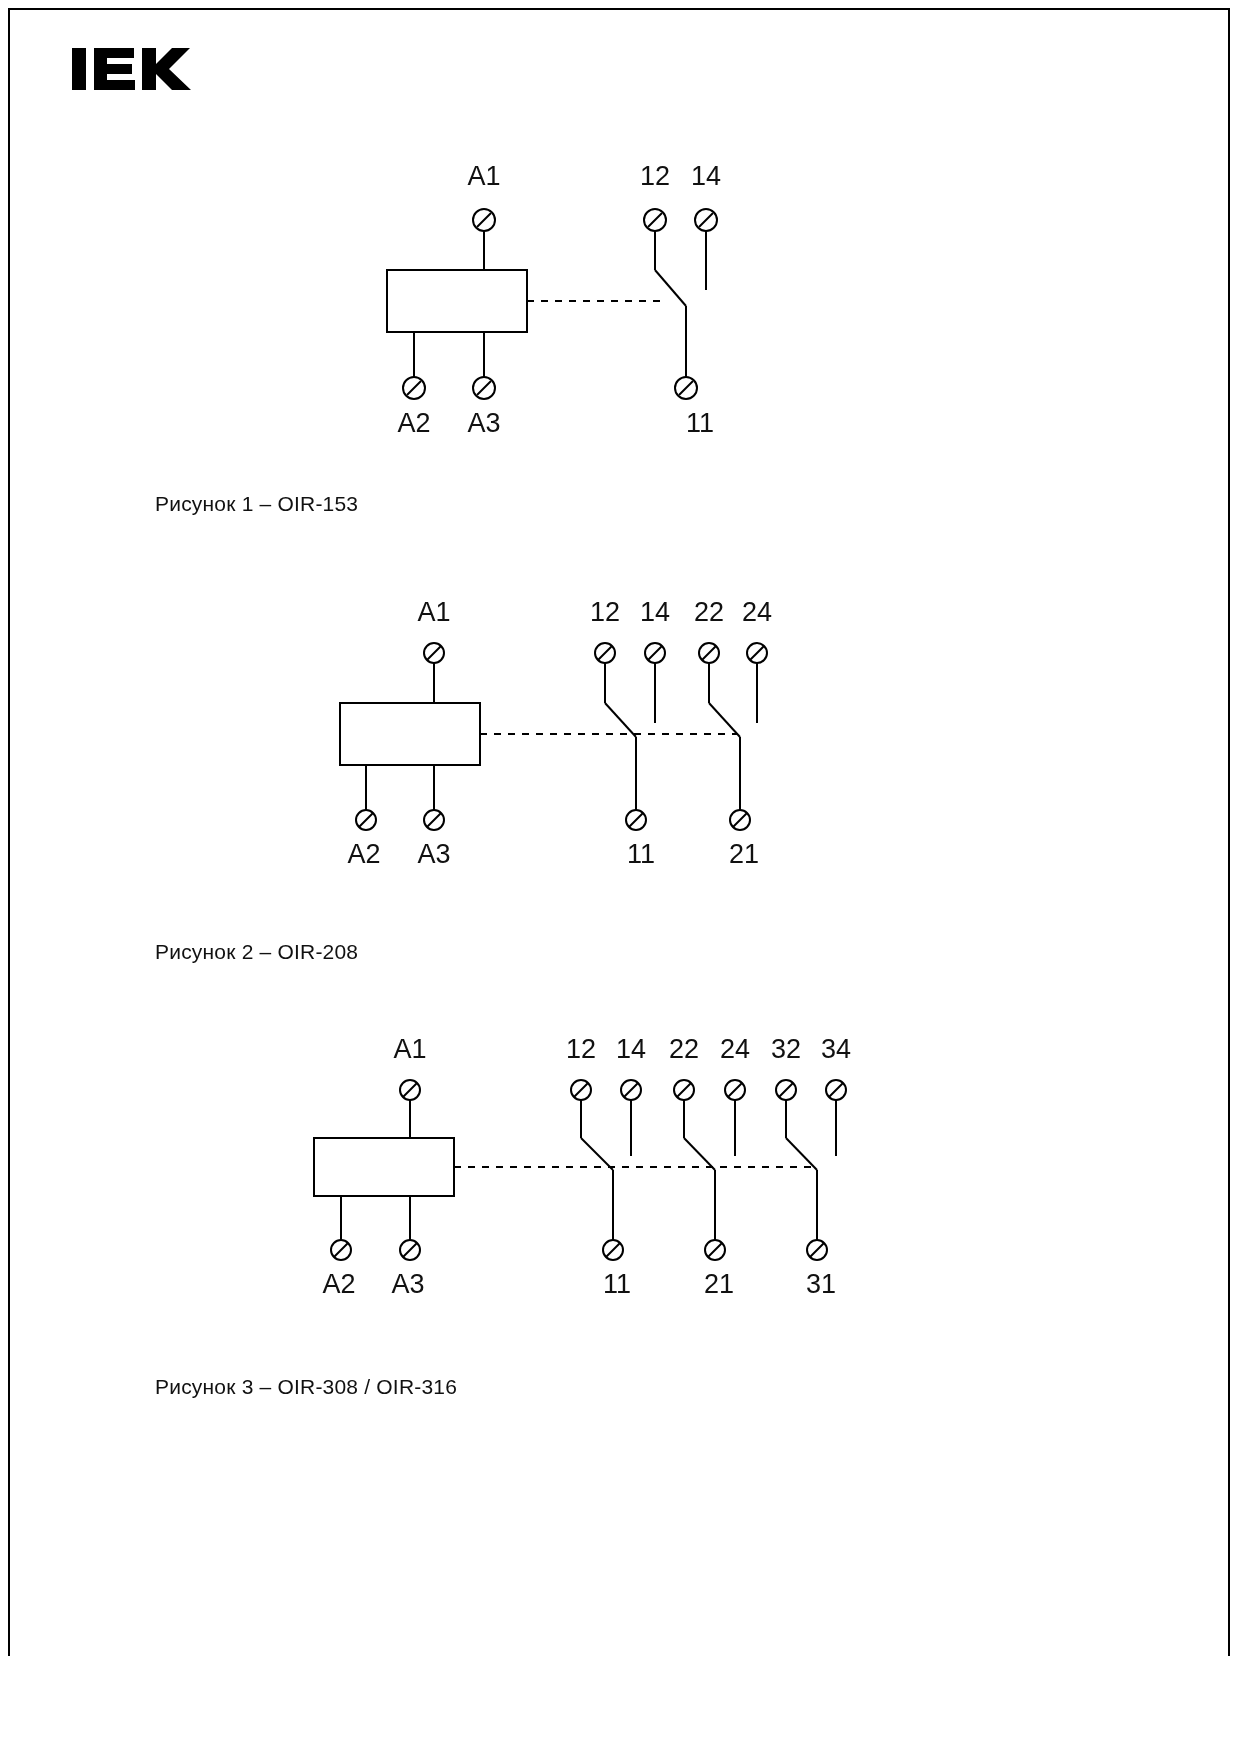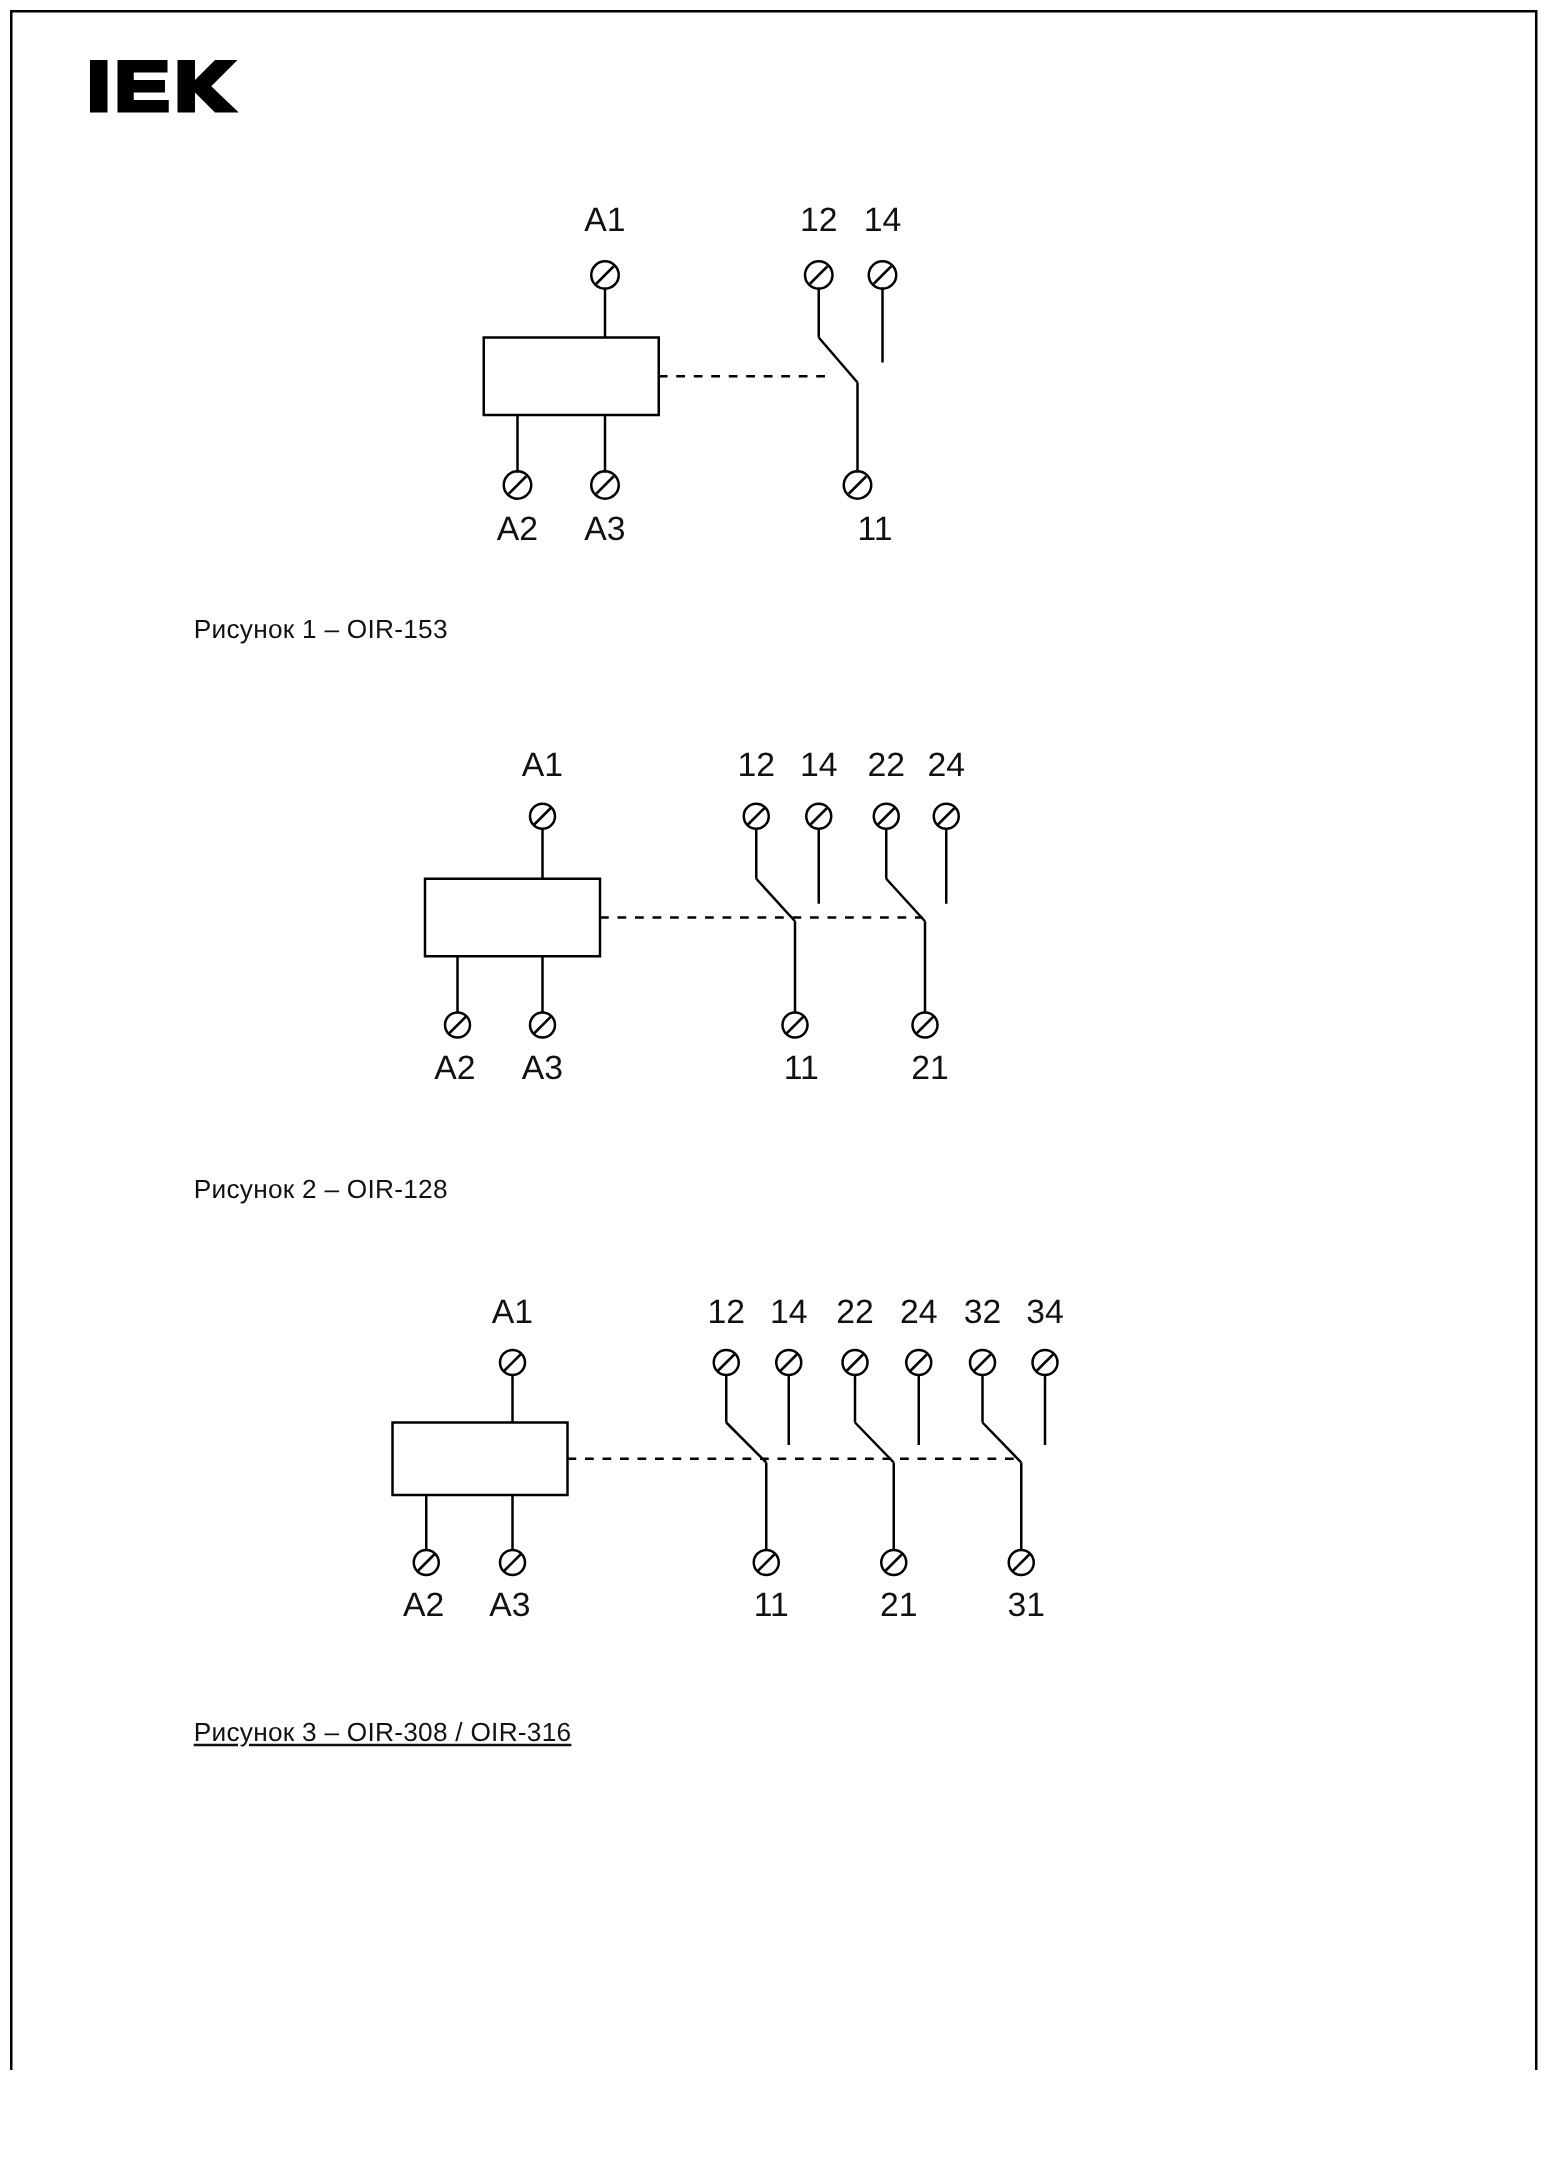--- a/index.html
+++ b/index.html
@@ -157,21 +157,21 @@
         <text x="655" y="56">14</text>
         <text x="709" y="56">22</text>
         <text x="757" y="56">24</text>
         <text x="364" y="298">A2</text>
         <text x="434" y="298">A3</text>
         <text x="641" y="298">11</text>
         <text x="744" y="298">21</text>
       </g>
     </svg>
   </div>
-  <div class="figure-caption" style="left:155px; top:940px;">Рисунок 2 – OIR-128</div>
+  <div class="figure-caption" style="left:155px; top:940px;">Рисунок 2 – OIR-208</div>
 
   <div class="diagram">
     <svg width="1238" height="470" viewBox="0 0 1238 470" xmlns="http://www.w3.org/2000/svg" style="position:absolute;left:0;top:1000px;">
       <g stroke="#000000" stroke-width="2" fill="none">
         <rect x="314" y="138" width="140" height="58" fill="#ffffff"></rect>
         <line x1="410" y1="100" x2="410" y2="138"></line>
         <line x1="341" y1="196" x2="341" y2="240"></line>
         <line x1="410" y1="196" x2="410" y2="240"></line>
         <line x1="454" y1="167" x2="816" y2="167" stroke-dasharray="7 7"></line>
 
@@ -225,14 +225,14 @@
         <text x="786" y="58">32</text>
         <text x="836" y="58">34</text>
         <text x="339" y="293">A2</text>
         <text x="408" y="293">A3</text>
         <text x="617" y="293">11</text>
         <text x="719" y="293">21</text>
         <text x="821" y="293">31</text>
       </g>
     </svg>
   </div>
-  <div class="figure-caption" style="left:155px; top:1375px;text-decoration:underline;">Рисунок 3 – OIR-308 / OIR-316</div>
+  <div class="figure-caption" style="left:155px; top:1375px;">Рисунок 3 – OIR-308 / OIR-316</div>
 </div>
 
 </body></html>

